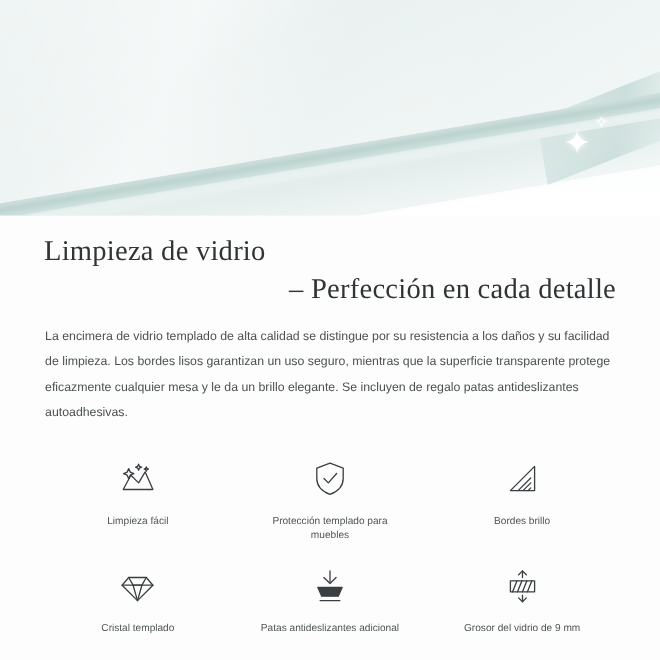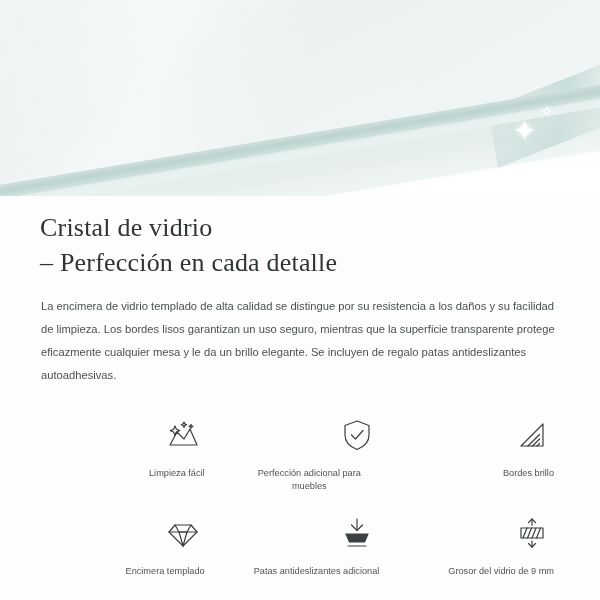--- a/index.html
+++ b/index.html
@@ -114,21 +114,21 @@
   }
   .headline {
     font-family: "Liberation Serif", serif;
     font-size: 26px;
     line-height: 1.36;
     color: #2f3436;
     font-weight: 400;
     letter-spacing: 0.2px;
     margin: 0 0 14px 0;
   }
-  .headline .line2 { display: block; }
+  .headline .line2 { display: block; text-align: right; }
 
   .body-copy {
     font-family: "Liberation Sans", sans-serif;
     font-size: 11.2px;
     line-height: 2.05;
     color: #4a5052;
     margin: 1px;
     max-width: 520px;
   }
 
@@ -136,21 +136,21 @@
   .features {
     margin-top: 26px;
     display: grid;
     grid-template-columns: repeat(3, 1fr);
     grid-row-gap: 18px;
     grid-column-gap: 4px;
   }
   .feature {
     display: flex;
     flex-direction: column;
-    align-items: flex-end;
+    align-items: center;
     text-align: center;
     padding: 0 6px;
   }
   .feature-icon {
     width: 44px;
     height: 44px;
     display: flex;
     align-items: center;
     justify-content: center;
     margin-bottom: 10px;
@@ -176,21 +176,21 @@
     <div class="glass-edge"></div>
     <div class="glass-edge-2"></div>
     <div class="glass-shadow"></div>
     <span class="sparkle s1">✦</span>
     <span class="sparkle s2">✧</span>
   </div>
 
   <div class="content">
 
     <h1 class="headline">
-      <span>Cristal de vidrio</span>
+      <span>Limpieza de vidrio</span>
       <span class="line2">– Perfección en cada detalle</span>
     </h1>
 
     <p class="body-copy">La encimera de vidrio templado de alta calidad se distingue por su resistencia a los daños y su facilidad de limpieza. Los bordes lisos garantizan un uso seguro, mientras que la superficie transparente protege eficazmente cualquier mesa y le da un brillo elegante. Se incluyen de regalo patas antideslizantes autoadhesivas.</p>
 
     <div class="features">
 
       <div class="feature">
         <div class="feature-icon">
           <svg width="40" height="40" viewBox="0 0 40 40" fill="none" stroke="#3a4042" stroke-width="1.2" stroke-linecap="round" stroke-linejoin="round">
@@ -203,21 +203,21 @@
         <div class="feature-label">Limpieza fácil</div>
       </div>
 
       <div class="feature">
         <div class="feature-icon">
           <svg width="40" height="40" viewBox="0 0 40 40" fill="none" stroke="#3a4042" stroke-width="1.2" stroke-linecap="round" stroke-linejoin="round">
             <path d="M20 6 L32 10.5 V20 c0 7.5 -5.5 12 -12 14.5 C13.5 32 8 27.5 8 20 V10.5 Z"></path>
             <path d="M14.5 20 L18.5 24 L26 15.5"></path>
           </svg>
         </div>
-        <div class="feature-label">Perfección adicional para muebles</div>
+        <div class="feature-label">Protección templado para muebles</div>
       </div>
 
       <div class="feature">
         <div class="feature-icon">
           <svg width="40" height="40" viewBox="0 0 40 40" fill="none" stroke="#3a4042" stroke-width="1.2" stroke-linecap="round" stroke-linejoin="round">
             <path d="M9 31 L31 9 L31 31 Z"></path>
             <path d="M16 31 L27.5 19.5"></path>
             <path d="M20.5 31 L27.5 24"></path>
             <path d="M25 31 L27.5 28.5"></path>
           </svg>
@@ -228,21 +228,21 @@
       <div class="feature">
         <div class="feature-icon">
           <svg width="40" height="40" viewBox="0 0 40 40" fill="none" stroke="#3a4042" stroke-width="1.2" stroke-linecap="round" stroke-linejoin="round">
             <path d="M12 12 H28 L34 19 L20 33 L6 19 Z"></path>
             <path d="M6 19 H34"></path>
             <path d="M12 12 L16 19 L20 33"></path>
             <path d="M28 12 L24 19 L20 33"></path>
             <path d="M16 19 H24"></path>
           </svg>
         </div>
-        <div class="feature-label">Encimera templado</div>
+        <div class="feature-label">Cristal templado</div>
       </div>
 
       <div class="feature">
         <div class="feature-icon">
           <svg width="40" height="40" viewBox="0 0 40 40" fill="none" stroke="#3a4042" stroke-width="1.2" stroke-linecap="round" stroke-linejoin="round">
             <path d="M20 6 V16"></path>
             <path d="M14.5 12 L20 17.5 L25.5 12"></path>
             <path d="M9 21 H31 L27.5 29 H12.5 Z" fill="#3a4042" stroke="#3a4042"></path>
             <path d="M11 33 H29"></path>
           </svg>

